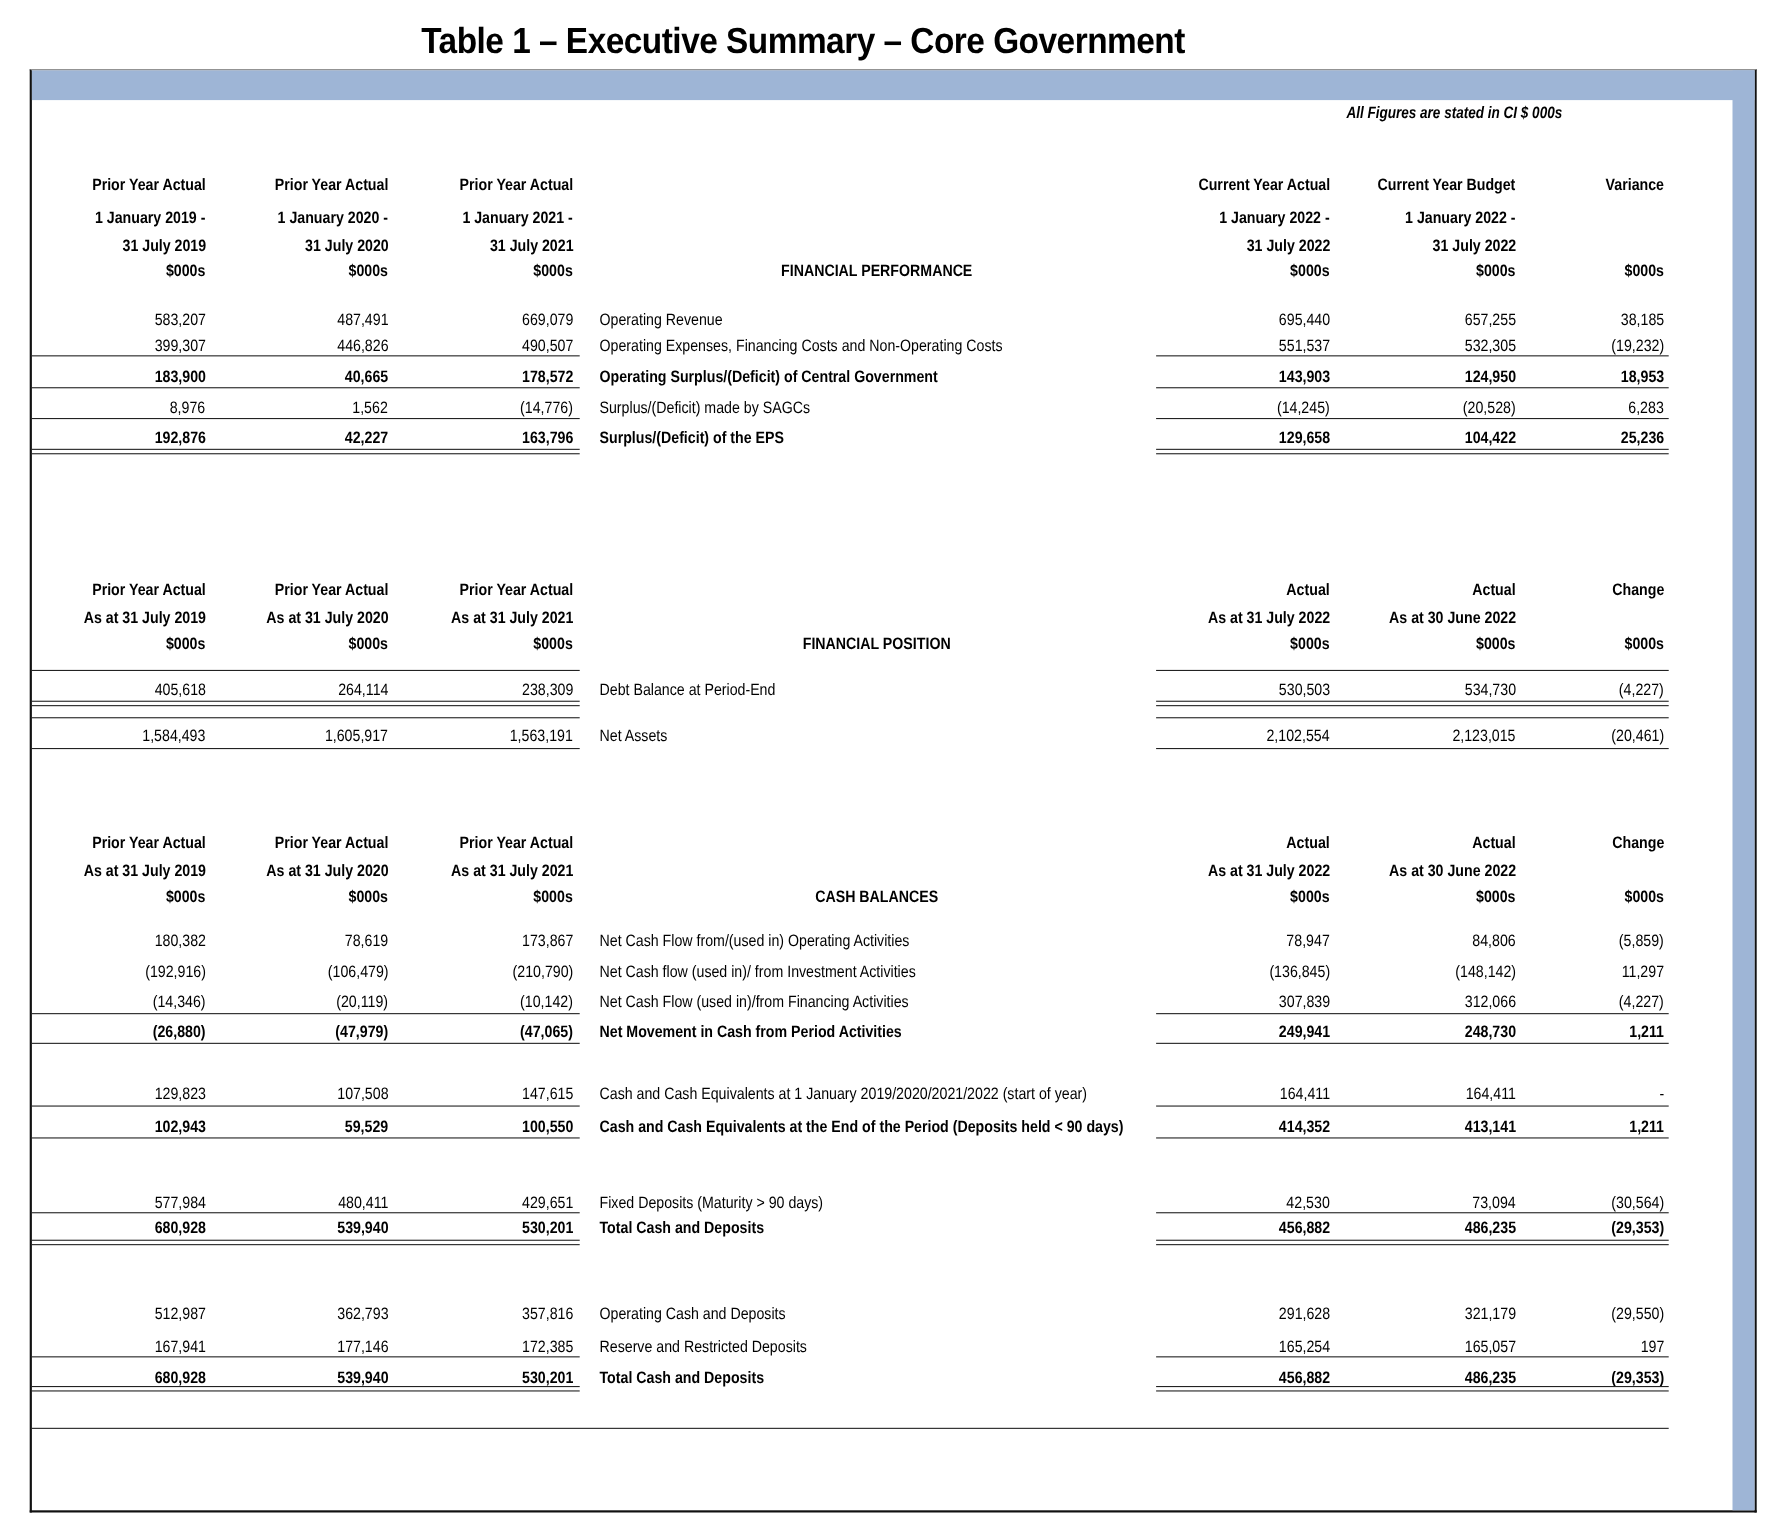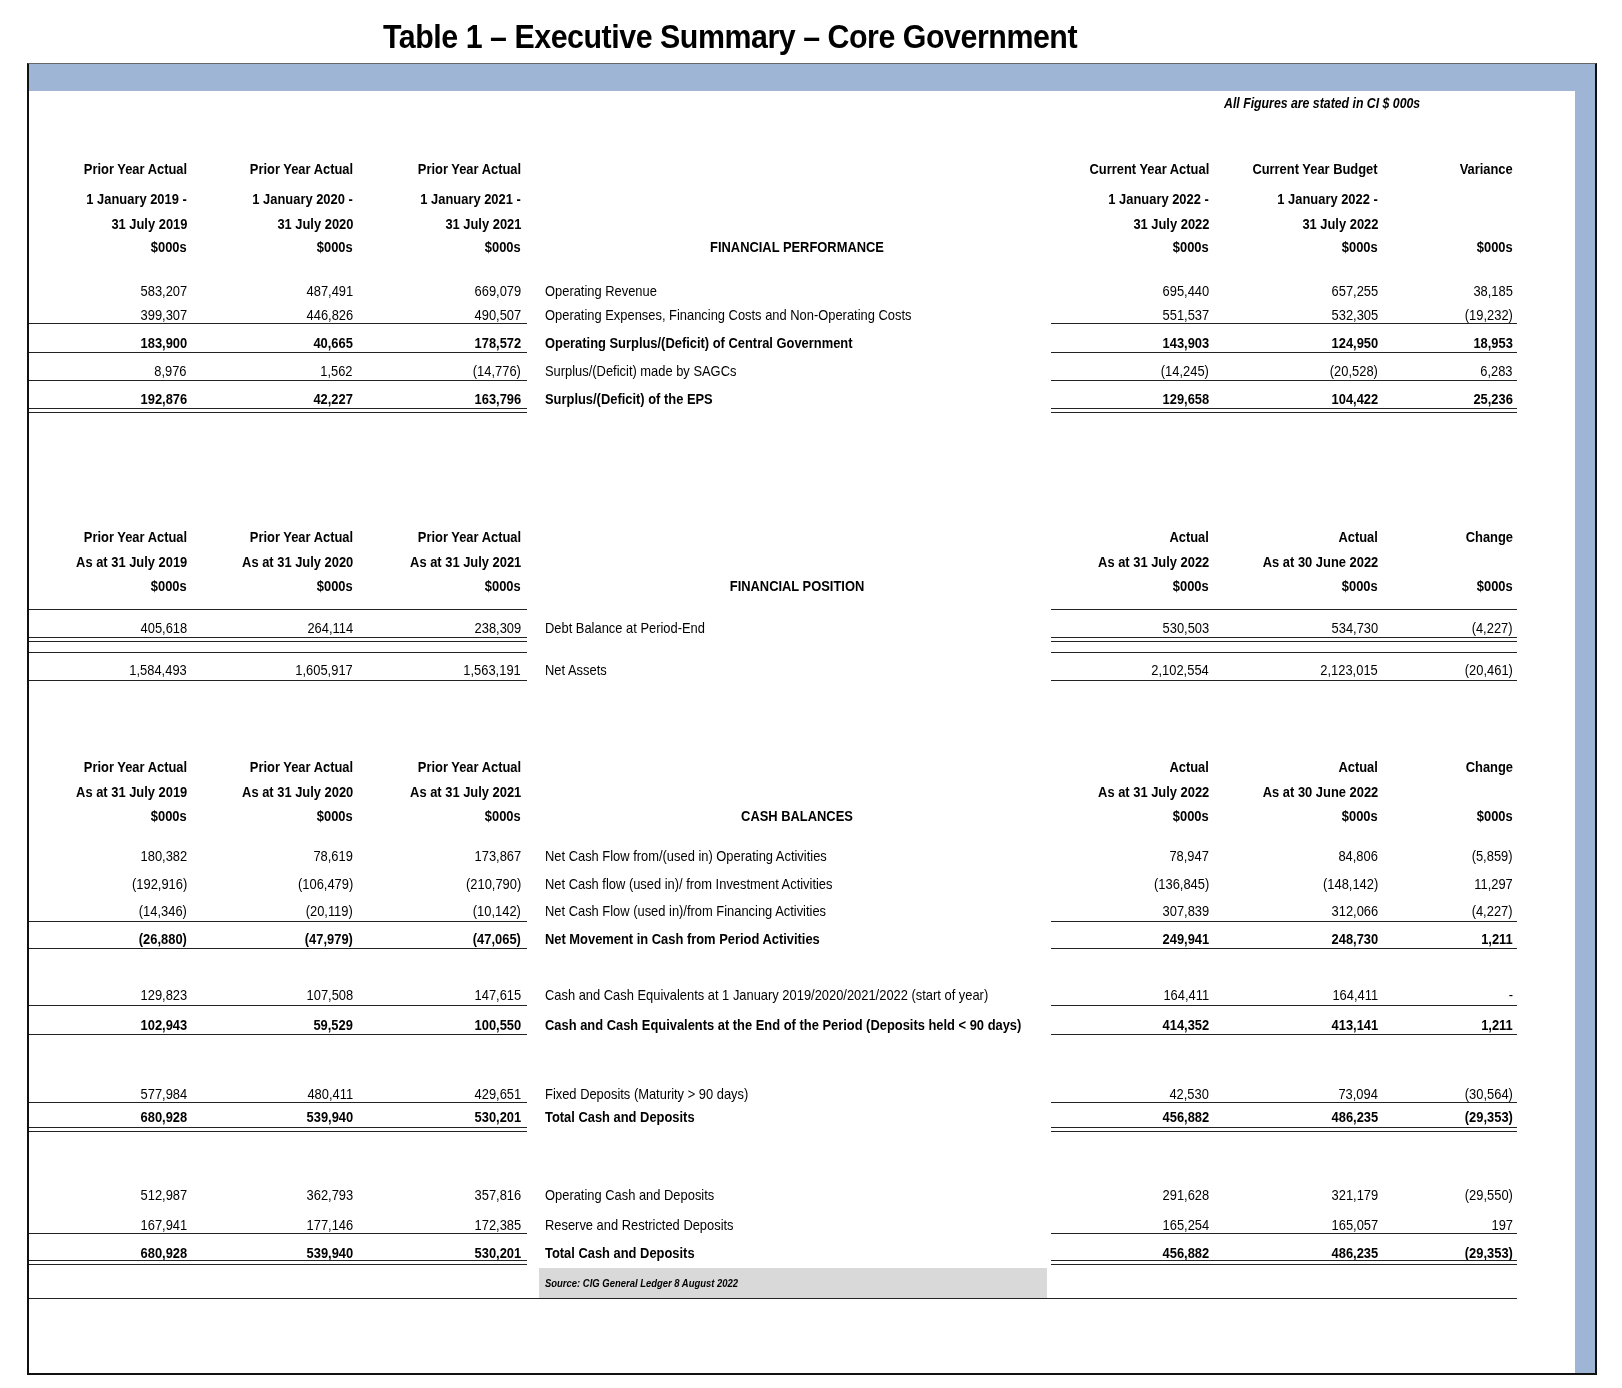--- a/index.html
+++ b/index.html
@@ -246,16 +246,13 @@
       <div class="hline" style="left: 0px; width: 498px; top: 1038px;"></div>
       <div class="hline" style="left: 1022px; width: 466px; top: 1038px;"></div>
       <div class="dline" style="left: 0px; width: 498px; top: 1063px;"></div>
       <div class="dline" style="left: 1022px; width: 466px; top: 1063px;"></div>
       <div class="hline" style="left: 0px; width: 498px; top: 1169px;"></div>
       <div class="hline" style="left: 1022px; width: 466px; top: 1169px;"></div>
       <div class="dline" style="left: 0px; width: 498px; top: 1196px;"></div>
       <div class="dline" style="left: 1022px; width: 466px; top: 1196px;"></div>
       <div class="hline" style="left: 0px; width: 1488px; top: 1234px;"></div>
     </div>
-  <div class="source">
-    <span>Source: CIG General Ledger  8 August 2022</span>
-  </div>
 </div>
 
 </body></html>

